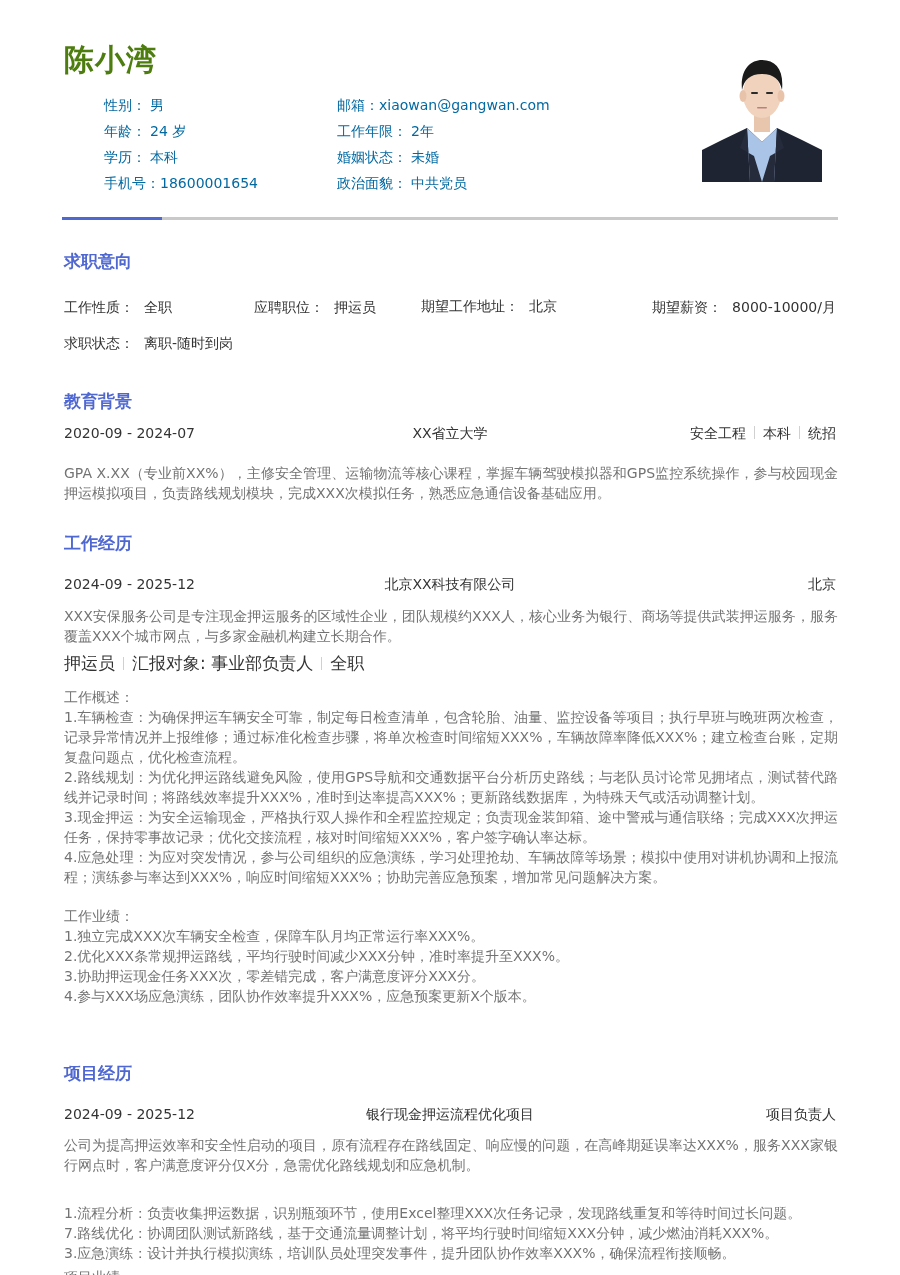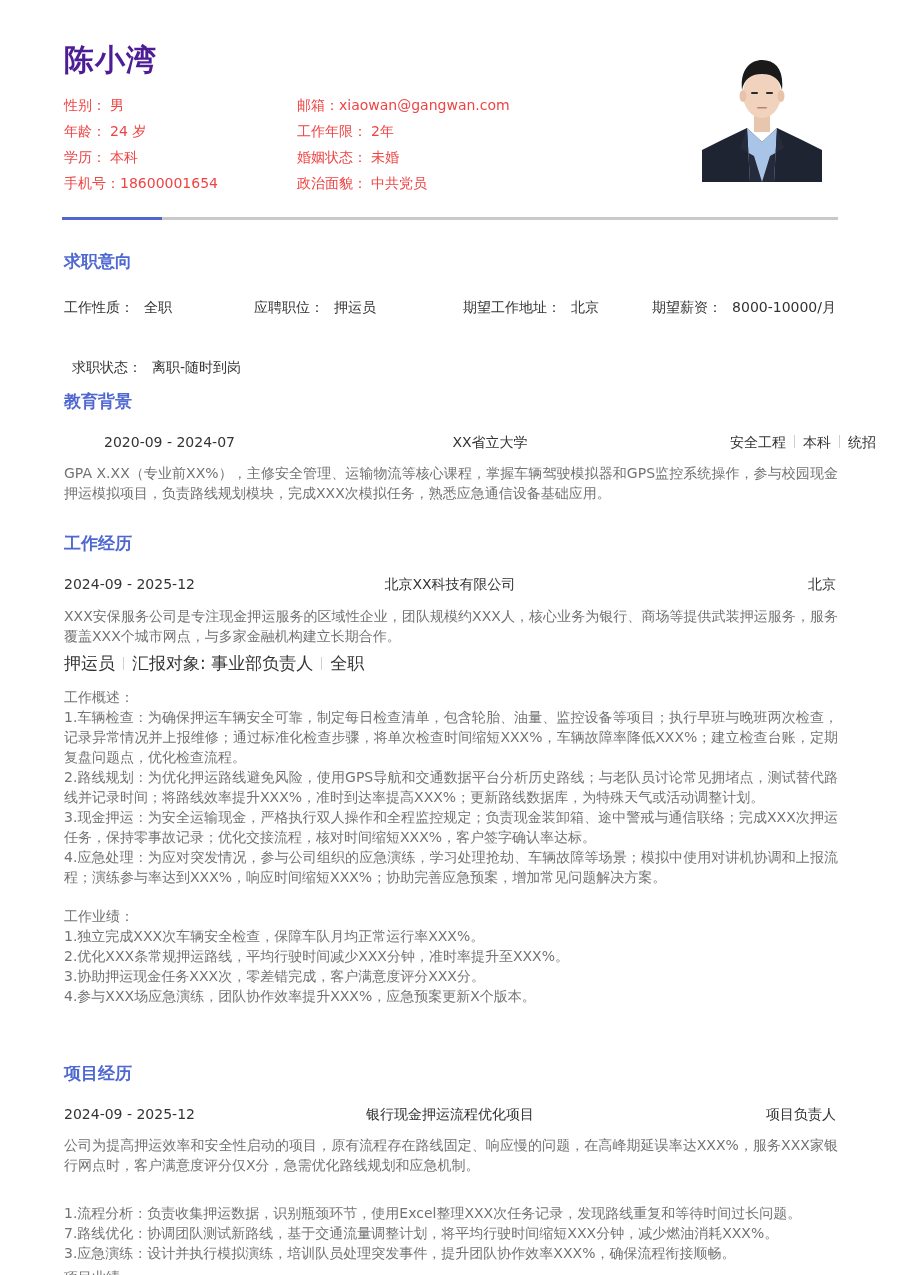--- a/index.html
+++ b/index.html
@@ -1,25 +1,25 @@
 <!DOCTYPE html>
 <html><head>
 <meta charset="utf-8">
 <style>
   * { box-sizing: border-box; margin: 0; padding: 0; }
   html, body { width: 900px; height: 1275px; overflow: hidden; background: #ffffff; }
   body { font-family: "DejaVu Sans", "Liberation Sans", sans-serif; color: #333333; font-size: 14px; position: relative; }
   .page { position: absolute; left: 0; top: 0; width: 900px; height: 1275px; }
 
-  .name { position: absolute; left: 64px; top: 40px; font-size: 30px; font-weight: bold; color: #4c1d95; letter-spacing: 1px; line-height: 40px; }
+  .name { position: absolute; left: 64px; top: 40px; font-size: 30px; font-weight: bold; color: #4d7c0f; letter-spacing: 1px; line-height: 40px; }
 
   .info-col { position: absolute; top: 94px; }
   .info-col.left { left: 64px; }
   .info-col.right { left: 297px; }
-  .info-row { height: 26px; line-height: 22px; font-size: 14px; color: #ef4444; white-space: nowrap; }
+  .info-row { height: 26px; line-height: 22px; font-size: 14px; color: #0369a1; white-space: nowrap; margin-left: 40px; }
   .info-row .lab { display: inline; }
   .info-row .val { display: inline; margin-left: 4px; }
 
   .photo { position: absolute; left: 702px; top: 52px; width: 120px; height: 130px; background: #ffffff; overflow: hidden; }
   .photo svg { display: block; }
 
   .divider { position: absolute; left: 62px; top: 217px; width: 776px; height: 3px; background: #c9c9c9; }
   .divider .accent { position: absolute; left: 0; top: 0; width: 100px; height: 3px; background: #4f67d1; }
 
   .section-title { position: absolute; left: 64px; font-size: 17px; font-weight: bold; color: #4f67d1; line-height: 22px; }
@@ -88,29 +88,29 @@
 
   <div class="divider">
     <div class="accent"></div>
   </div>
 
   <div class="section-title" style="top:250px;">求职意向</div>
 
   <div class="intent-row" style="top:297px;">
     <div class="item" style="left:0;"><span>工作性质：</span><span class="val">全职</span></div>
     <div class="item" style="left:190px;"><span>应聘职位：</span><span class="val">押运员</span></div>
-    <div class="item" style="left:399px;"><span>期望工作地址：</span><span class="val">北京</span></div>
+    <div class="item" style="left:357px;font-family:Liberation Serif, serif;"><span>期望工作地址：</span><span class="val">北京</span></div>
     <div class="item" style="right:0;"><span>期望薪资：</span><span class="val">8000-10000/月</span></div>
   </div>
   <div class="intent-row" style="top:333px;">
-    <div class="item" style="left:8px;margin-top:24px;"><span>求职状态：</span><span class="val">离职-随时到岗</span></div>
+    <div class="item" style="left:0;"><span>求职状态：</span><span class="val">离职-随时到岗</span></div>
   </div>
 
   <div class="section-title" style="top:390px;">教育背景</div>
-  <div class="row3" style="top:432px;margin-left:40px;">
+  <div class="row3" style="top:423px;">
     <span class="l">2020-09 - 2024-07</span>
     <span class="c">XX省立大学</span>
     <span class="r"><span>安全工程</span><span class="sep"></span><span>本科</span><span class="sep"></span><span>统招</span></span>
   </div>
   <div class="para" style="top:463px;">GPA X.XX（专业前XX%），主修安全管理、运输物流等核心课程，掌握车辆驾驶模拟器和GPS监控系统操作，参与校园现金押运模拟项目，负责路线规划模块，完成XXX次模拟任务，熟悉应急通信设备基础应用。</div>
 
   <div class="section-title" style="top:532px;">工作经历</div>
   <div class="row3" style="top:574px;">
     <span class="l">2024-09 - 2025-12</span>
     <span class="c">北京XX科技有限公司</span>

